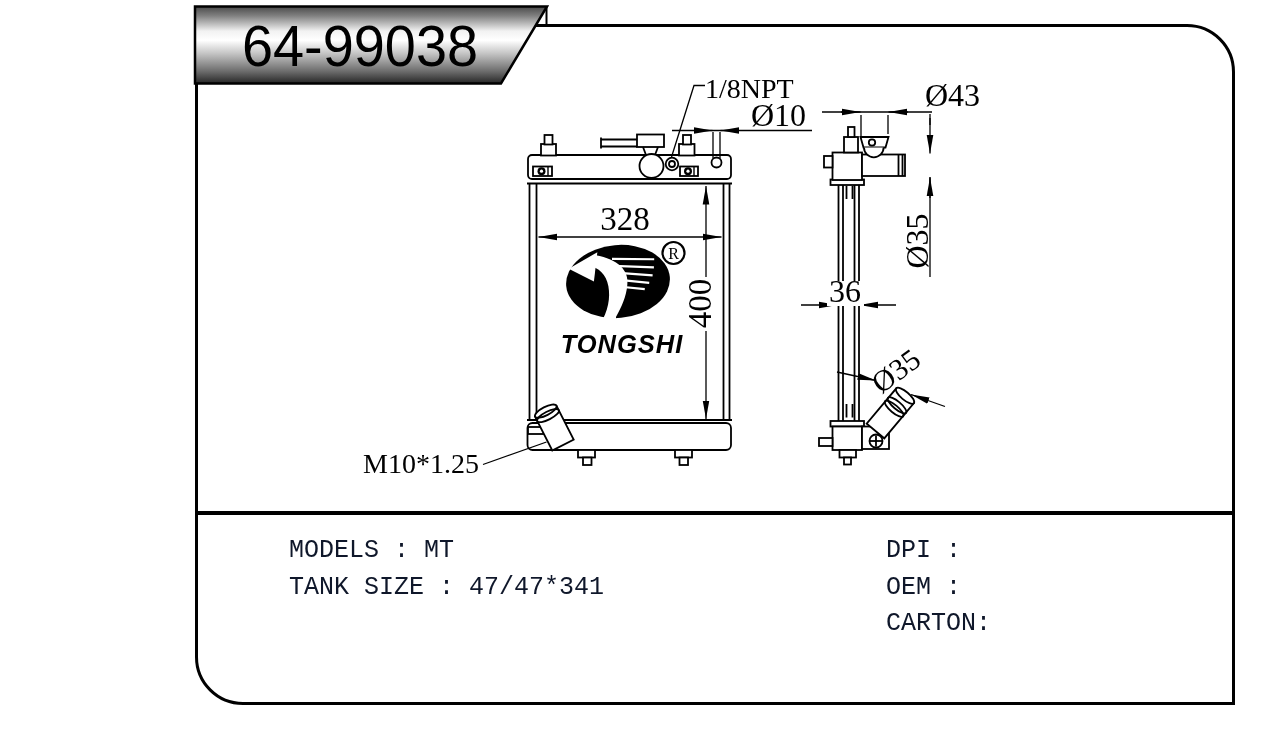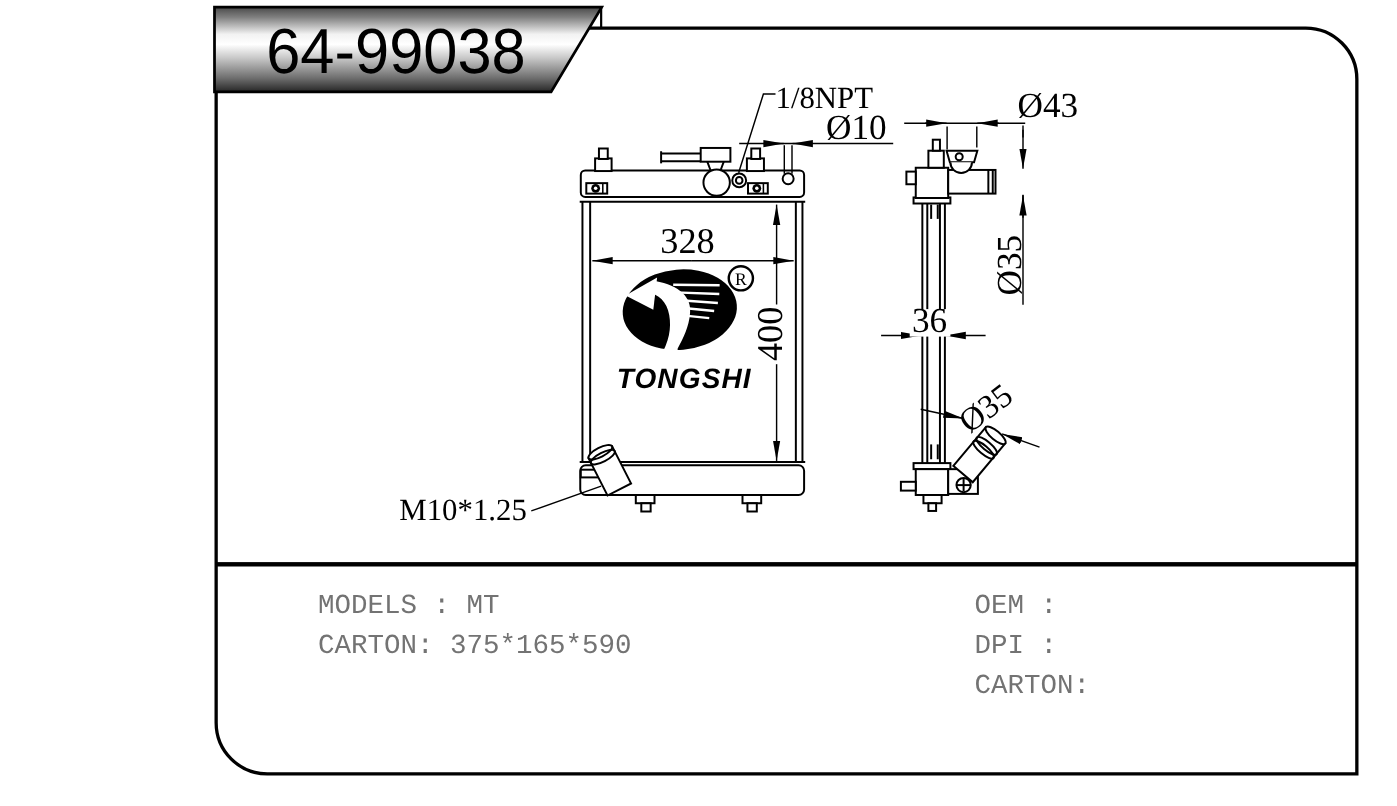--- a/index.html
+++ b/index.html
@@ -1,21 +1,21 @@
 <!DOCTYPE html>
 <html><head>
 <meta charset="utf-8">
 <style>
   html,body{margin:0;padding:0;background:#fff;}
   body{width:1270px;height:733px;position:relative;overflow:hidden;}
   .page{position:absolute;left:194.5px;top:23.5px;width:1040px;height:681px;
         border:3px solid #000;border-radius:0 48px 0 48px;box-sizing:border-box;background:#fff;}
   .separator{position:absolute;left:196px;top:510.5px;width:1037px;height:4px;background:#000;}
   .art{position:absolute;left:0;top:0;}
-  .spec{position:absolute;font-family:"Liberation Mono",monospace;font-size:25px;color:#737373;}
+  .spec{position:absolute;font-family:"Liberation Mono",monospace;font-size:25px;color:#0f172a;}
   .spec div{white-space:pre;height:36.5px;line-height:36.5px;}
   .spec-left{left:289px;top:533px;}
   .spec-right{left:886px;top:533px;}
 </style>
 </head>
 <body>
 
 <div class="page"></div>
 <div class="separator"></div>
 
@@ -194,19 +194,19 @@
       <path fill="#fff" stroke="none" d="M-48,-17 L-18,-31 L-24,-2 Z"></path>
     </g>
     <circle cx="673.5" cy="253" r="11" stroke="#000" stroke-width="2.2" fill="none"></circle>
     <text x="673.5" y="259" font-family="Liberation Serif, serif" font-size="16" text-anchor="middle" fill="#000">R</text>
     <text x="622" y="352.5" font-family="Liberation Sans, sans-serif" font-size="25.5" font-weight="bold" font-style="italic" letter-spacing="1" text-anchor="middle" fill="#000">TONGSHI</text>
   </g>
 </svg>
 
 <div class="spec spec-left">
     <div>MODELS : MT</div>
-    <div>CARTON: 375*165*590</div>
+    <div>TANK SIZE : 47/47*341</div>
   </div>
 <div class="spec spec-right">
+    <div>DPI :</div>
     <div>OEM :</div>
-    <div>DPI :</div>
     <div>CARTON:</div>
   </div>
 
 </body></html>

